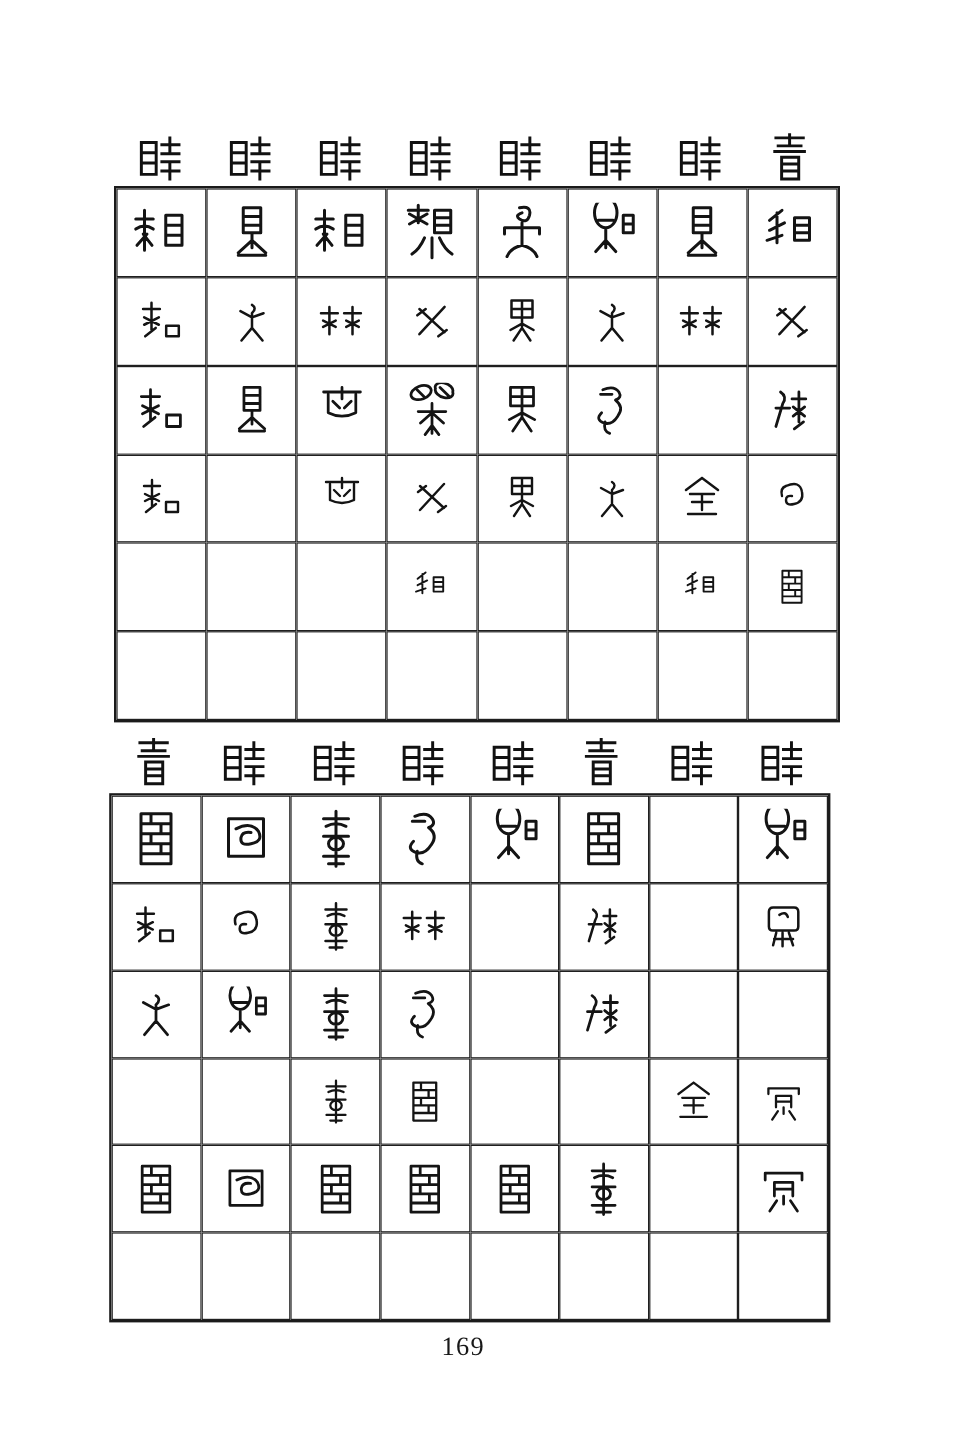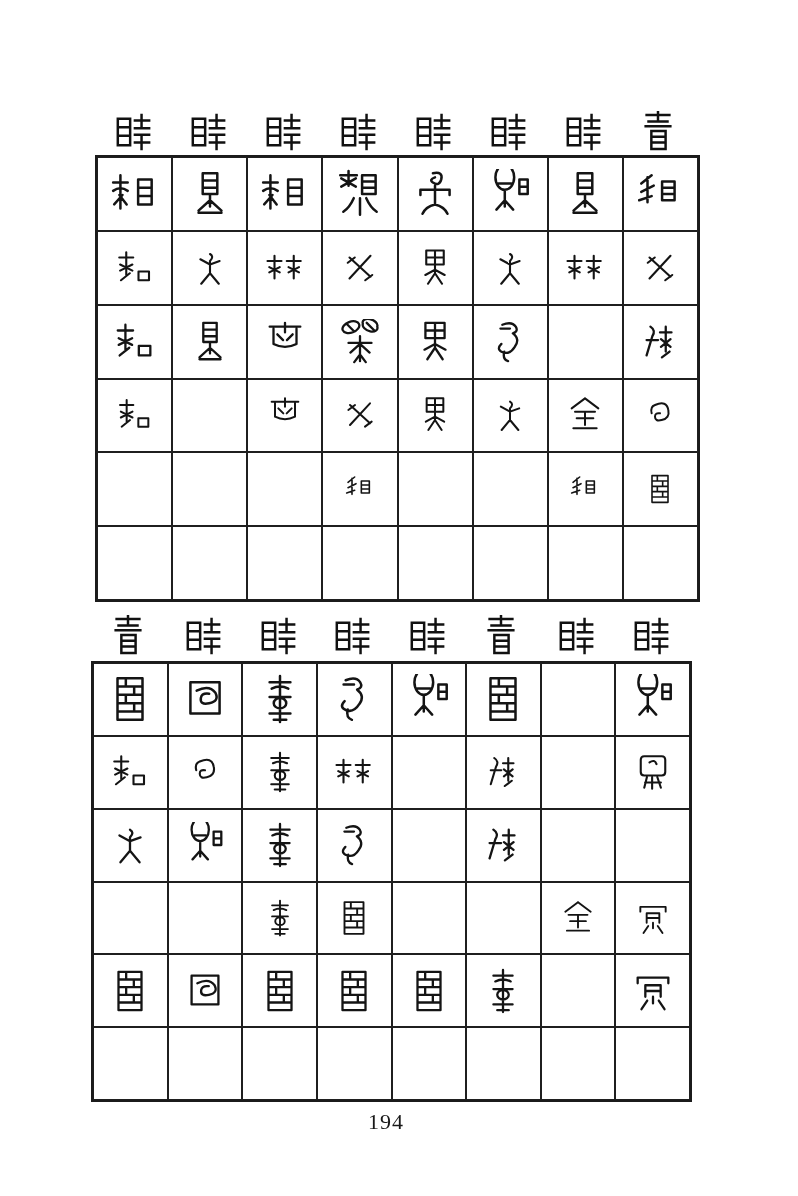--- a/index.html
+++ b/index.html
@@ -478,14 +478,14 @@
       </div>
       <div class="cell"></div>
       <div class="cell"></div>
       <div class="cell"></div>
       <div class="cell"></div>
       <div class="cell"></div>
       <div class="cell"></div>
       <div class="cell"></div>
       <div class="cell"></div>
     </div>
-  <div class="page-number">194</div>
+  <div class="page-number">169</div>
 </div>
 
 </body></html>

